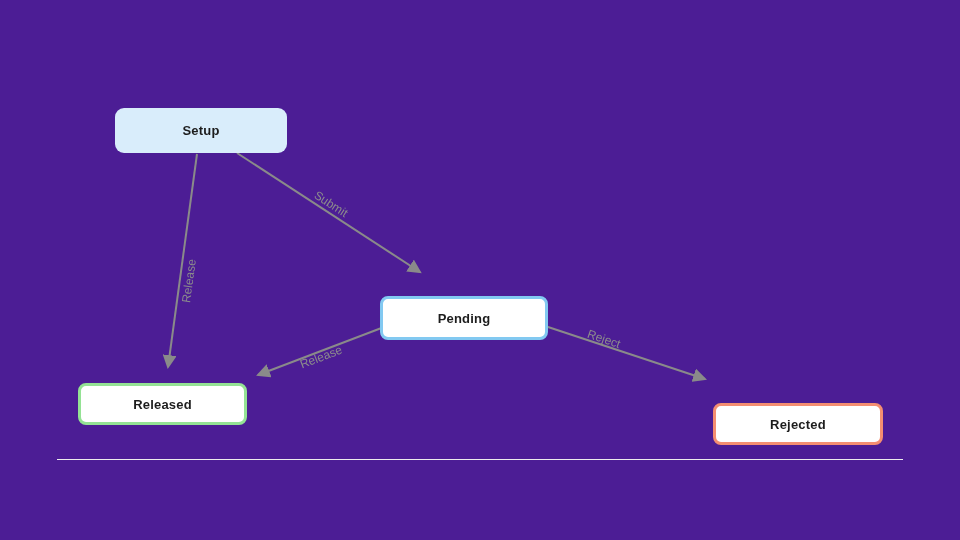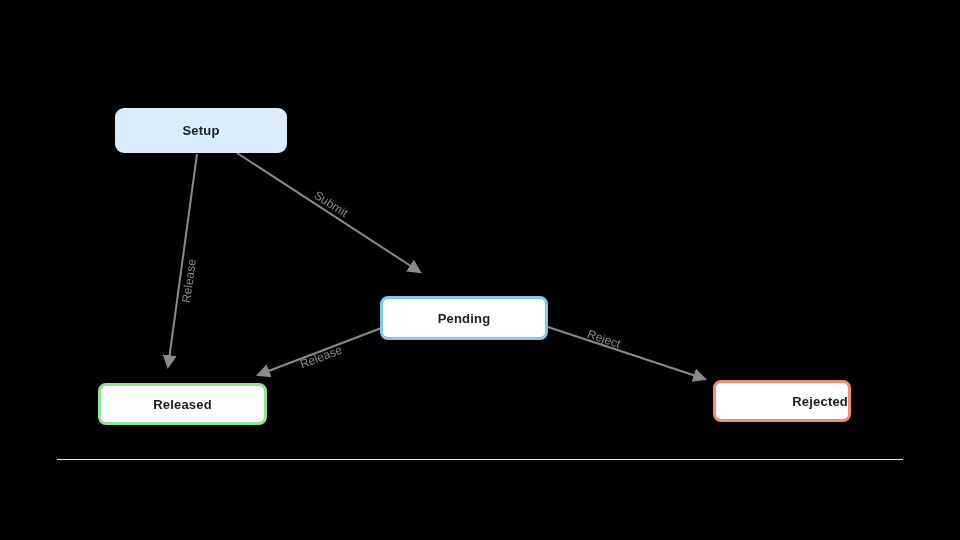--- a/index.html
+++ b/index.html
@@ -5,21 +5,21 @@
   html, body {
     margin: 0;
     padding: 0;
     background: #ffffff;
     font-family: "Liberation Sans", "DejaVu Sans", sans-serif;
   }
   .canvas {
     position: relative;
     width: 960px;
     height: 540px;
-    background: #000000;
+    background: #4c1d95;
     overflow: hidden;
   }
   .edges-svg {
     position: absolute;
     inset: 0;
     width: 960px;
     height: 540px;
     pointer-events: none;
   }
   .edge-line {
@@ -45,26 +45,24 @@
     border-radius: 9px;
     border: none;
   }
   .node-pending {
     left: 380px; top: 296px; width: 168px; height: 44px;
     border: 3px solid;
   }
   .node-released {
     left: 78px; top: 383px; width: 169px; height: 42px;
     border: 3px solid;
-    margin-left: 20px;
   }
   .node-rejected {
-    left: 713px; top: 380px; width: 138px; height: 42px;
+    left: 713px; top: 403px; width: 170px; height: 42px;
     border: 3px solid;
-    justify-content: flex-end;
   }
   .edge-label {
     position: absolute;
     font-size: 12px;
     color: #8c8c8c;
     white-space: nowrap;
     pointer-events: none;
   }
   .edge-label-submit   { left: 331px; top: 204px; transform: translate(-50%,-50%) rotate(33deg); }
   .edge-label-release-a{ left: 189px; top: 281px; transform: translate(-50%,-50%) rotate(-82deg); }

